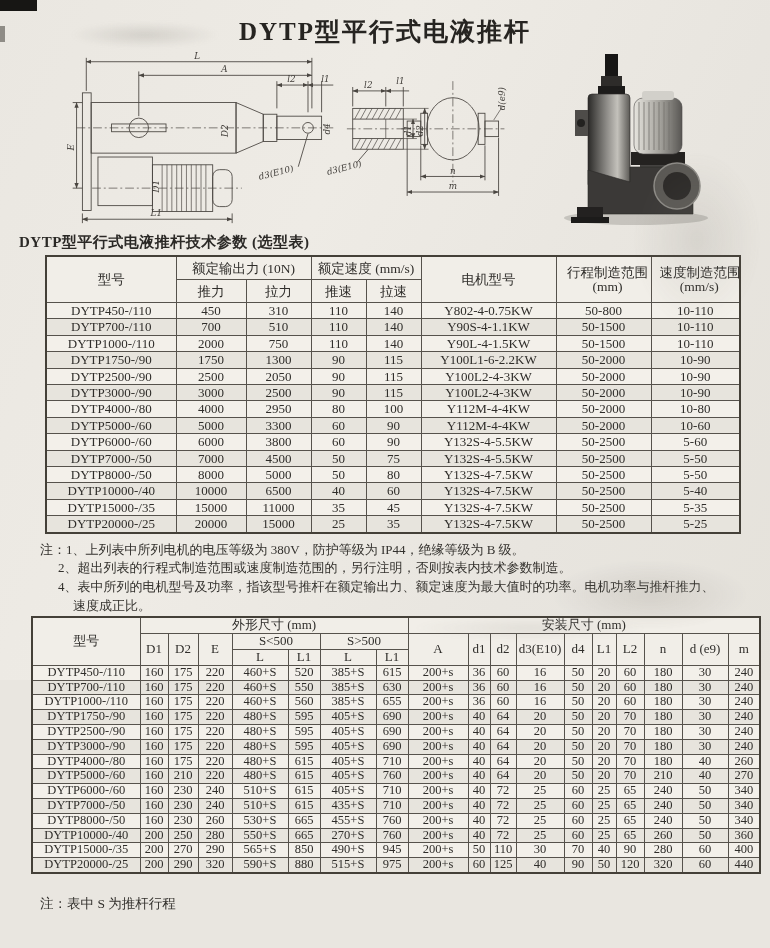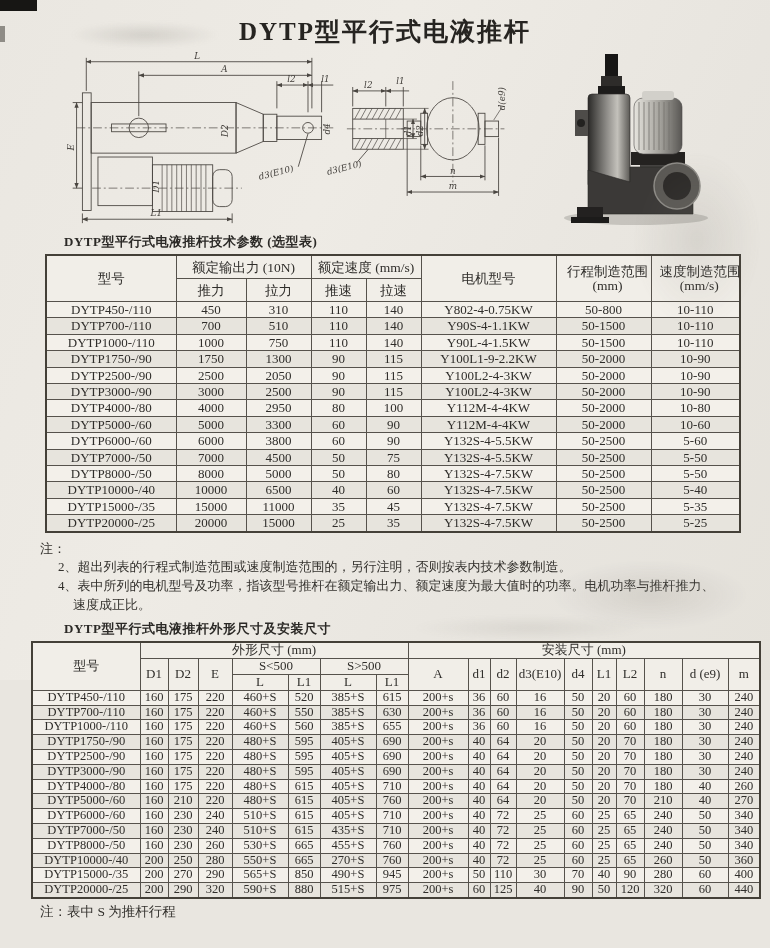--- a/index.html
+++ b/index.html
@@ -36,42 +36,42 @@
   .figure-row {
     display:flex; align-items:flex-start;
     margin:4px 0 0 56px; height:176px;
   }
   svg { display:block; }
   svg text {
     font-family:"DejaVu Serif","Liberation Serif",serif;
     font-style:italic; font-size:9px; fill:#403d39;
   }
   .section-heading {
-    margin:5px 0 3px 64px; font-size:13px; font-weight:bold; color:#2b2926; letter-spacing:0.5px;
+    margin:5px 0 3px 19px; font-size:15px; font-weight:bold; color:#2b2926; letter-spacing:0.5px;
   }
   table { border-collapse:collapse; background:#f1eee8; table-layout:fixed; }
   th, td {
     border:1px solid #56524c; text-align:center; padding:0; font-weight:normal;
     overflow:hidden; white-space:nowrap;
   }
   .t1 { margin-left:45px; width:694px; border:2px solid #444038; }
   .t1 th { font-size:13.5px; height:22px; line-height:15px; }
   .t1 td { font-size:13px; line-height:15.4px; }
   .t2 { margin-left:31px; width:730px; border:2px solid #444038; }
   .t2 th { font-size:13px; line-height:14px; height:15px; }
   .t2 td { font-size:12.5px; line-height:13.8px; }
   tbody tr:nth-child(even) td { background:#e7e4dd; }
   tbody tr:nth-child(odd) td { background:#f3f0ea; }
   .th-stack div { line-height:14px;padding-left:8px; }
   .notes { margin:7px 0 0 40px; font-size:13px; line-height:18.8px; color:#33312d; }
   .note-row { display:flex; }
   .note-row.indent { margin-left:18px; display:block; }
   .note-label { flex:0 0 auto; }
   .note-row.hang .note-text { display:block; padding-left:15px; text-indent:-15px; max-width:650px; }
-  .bottom-note { margin:4px 0 0 40px; font-size:13.5px; color:#33312d; }
+  .bottom-note { margin:21px 0 0 40px; font-size:13.5px; color:#33312d; }
 </style>
 </head>
 <body>
 
 <div class="page">
   <div class="corner-mark"></div>
   <div class="corner-mark2"></div>
   <div class="bleed b1"></div>
   <div class="bleed b2"></div>
   <div class="bleed b3"></div>
@@ -269,35 +269,35 @@
           <td>700</td>
           <td>510</td>
           <td>110</td>
           <td>140</td>
           <td>Y90S-4-1.1KW</td>
           <td>50-1500</td>
           <td>10-110</td>
         </tr>
         <tr>
           <td>DYTP1000-/110</td>
-          <td>1000</td>
+          <td>2000</td>
           <td>750</td>
           <td>110</td>
           <td>140</td>
           <td>Y90L-4-1.5KW</td>
           <td>50-1500</td>
           <td>10-110</td>
         </tr>
         <tr>
           <td>DYTP1750-/90</td>
           <td>1750</td>
           <td>1300</td>
           <td>90</td>
           <td>115</td>
-          <td>Y100L1-9-2.2KW</td>
+          <td>Y100L1-6-2.2KW</td>
           <td>50-2000</td>
           <td>10-90</td>
         </tr>
         <tr>
           <td>DYTP2500-/90</td>
           <td>2500</td>
           <td>2050</td>
           <td>90</td>
           <td>115</td>
           <td>Y100L2-4-3KW</td>
@@ -393,30 +393,30 @@
           <td>Y132S-4-7.5KW</td>
           <td>50-2500</td>
           <td>5-25</td>
         </tr>
       </tbody>
   </table>
 
   <div class="notes">
     <div class="note-row">
       <span class="note-label">注：</span>
+      <span class="note-text">1、上列表中所列电机的电压等级为 380V，防护等级为 IP44，绝缘等级为 B 级。</span>
     </div>
     <div class="note-row indent">
       <span class="note-text">2、超出列表的行程式制造范围或速度制造范围的，另行注明，否则按表内技术参数制造。</span>
     </div>
     <div class="note-row indent hang">
       <span class="note-text">4、表中所列的电机型号及功率，指该型号推杆在额定输出力、额定速度为最大值时的功率。电机功率与推杆推力、速度成正比。</span>
     </div>
   </div>
 
-  <div class="section-heading">DYTP型平行式电液推杆外形尺寸及安装尺寸</div>
 
   <table class="t2">
     <colgroup>
       <col style="width:108px">
         <col style="width:28px">
         <col style="width:30px">
         <col style="width:34px">
       <col style="width:56px">
         <col style="width:32px">
         <col style="width:56px">

